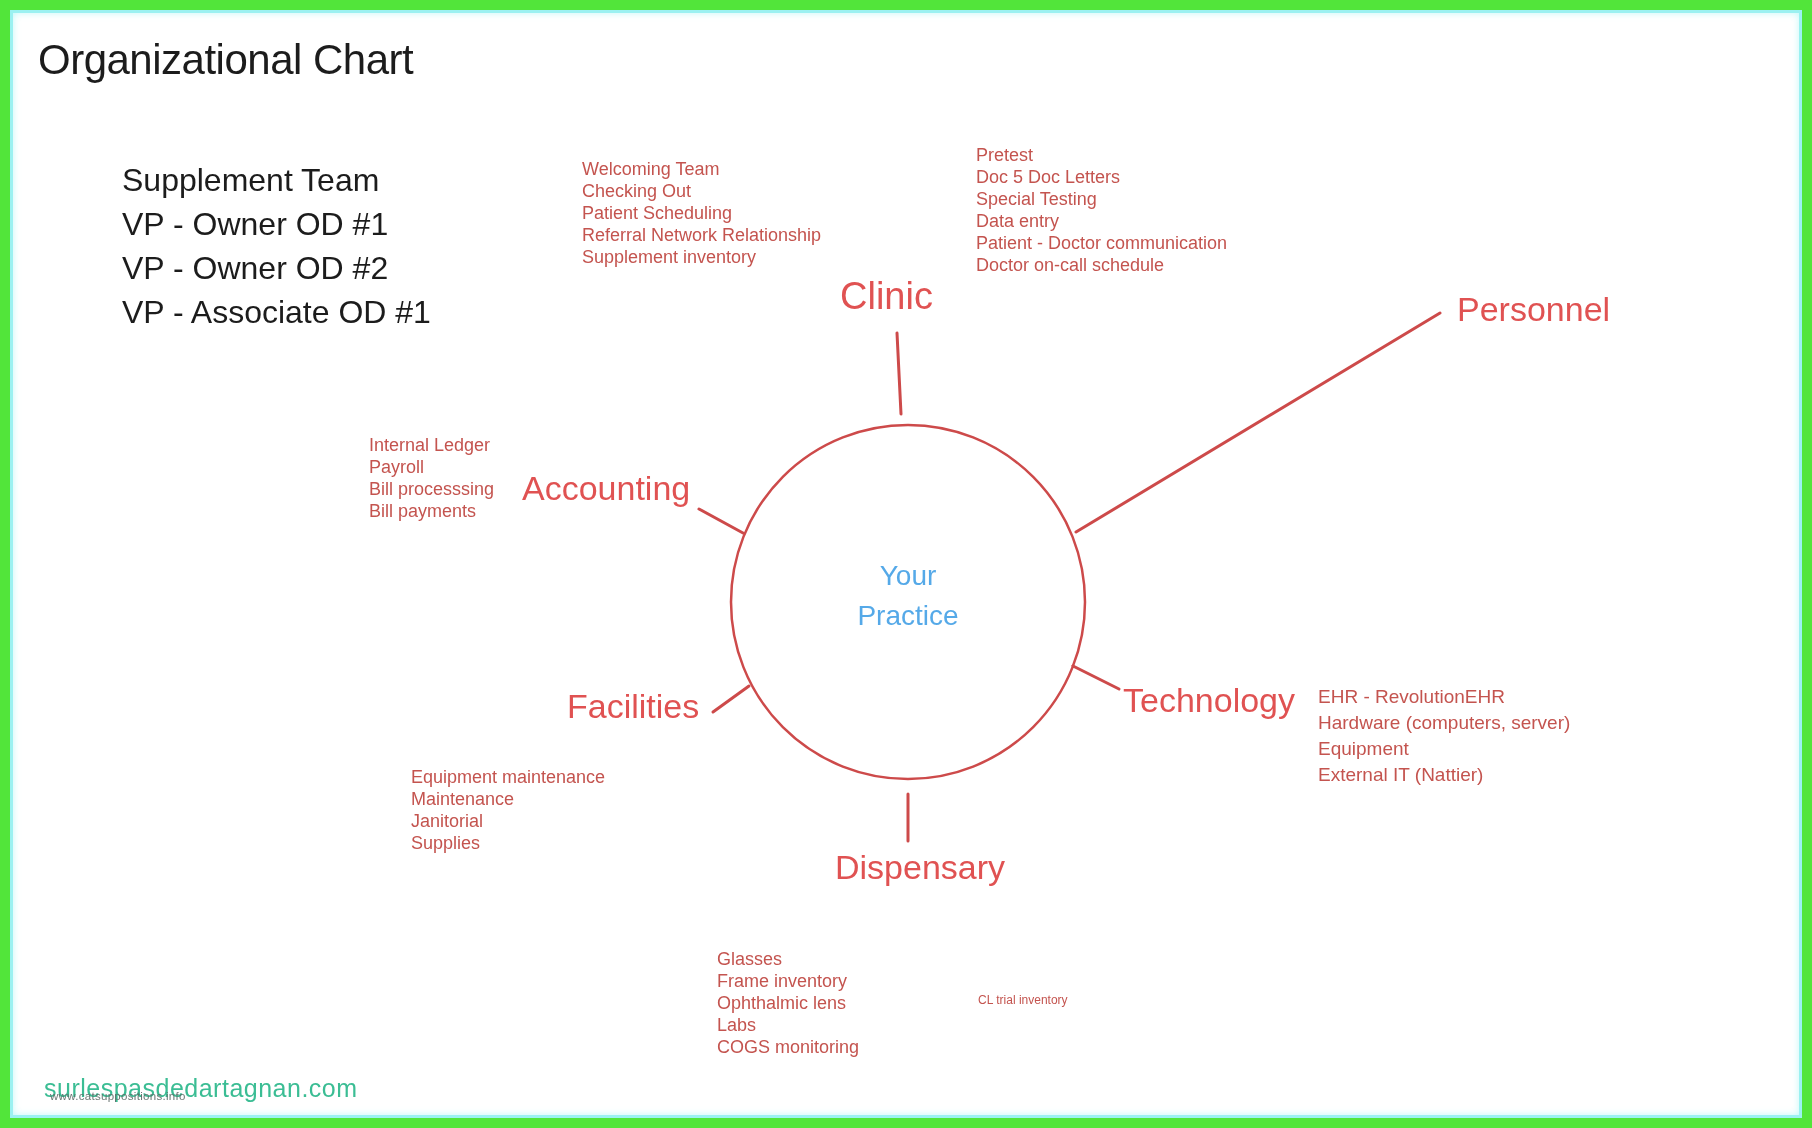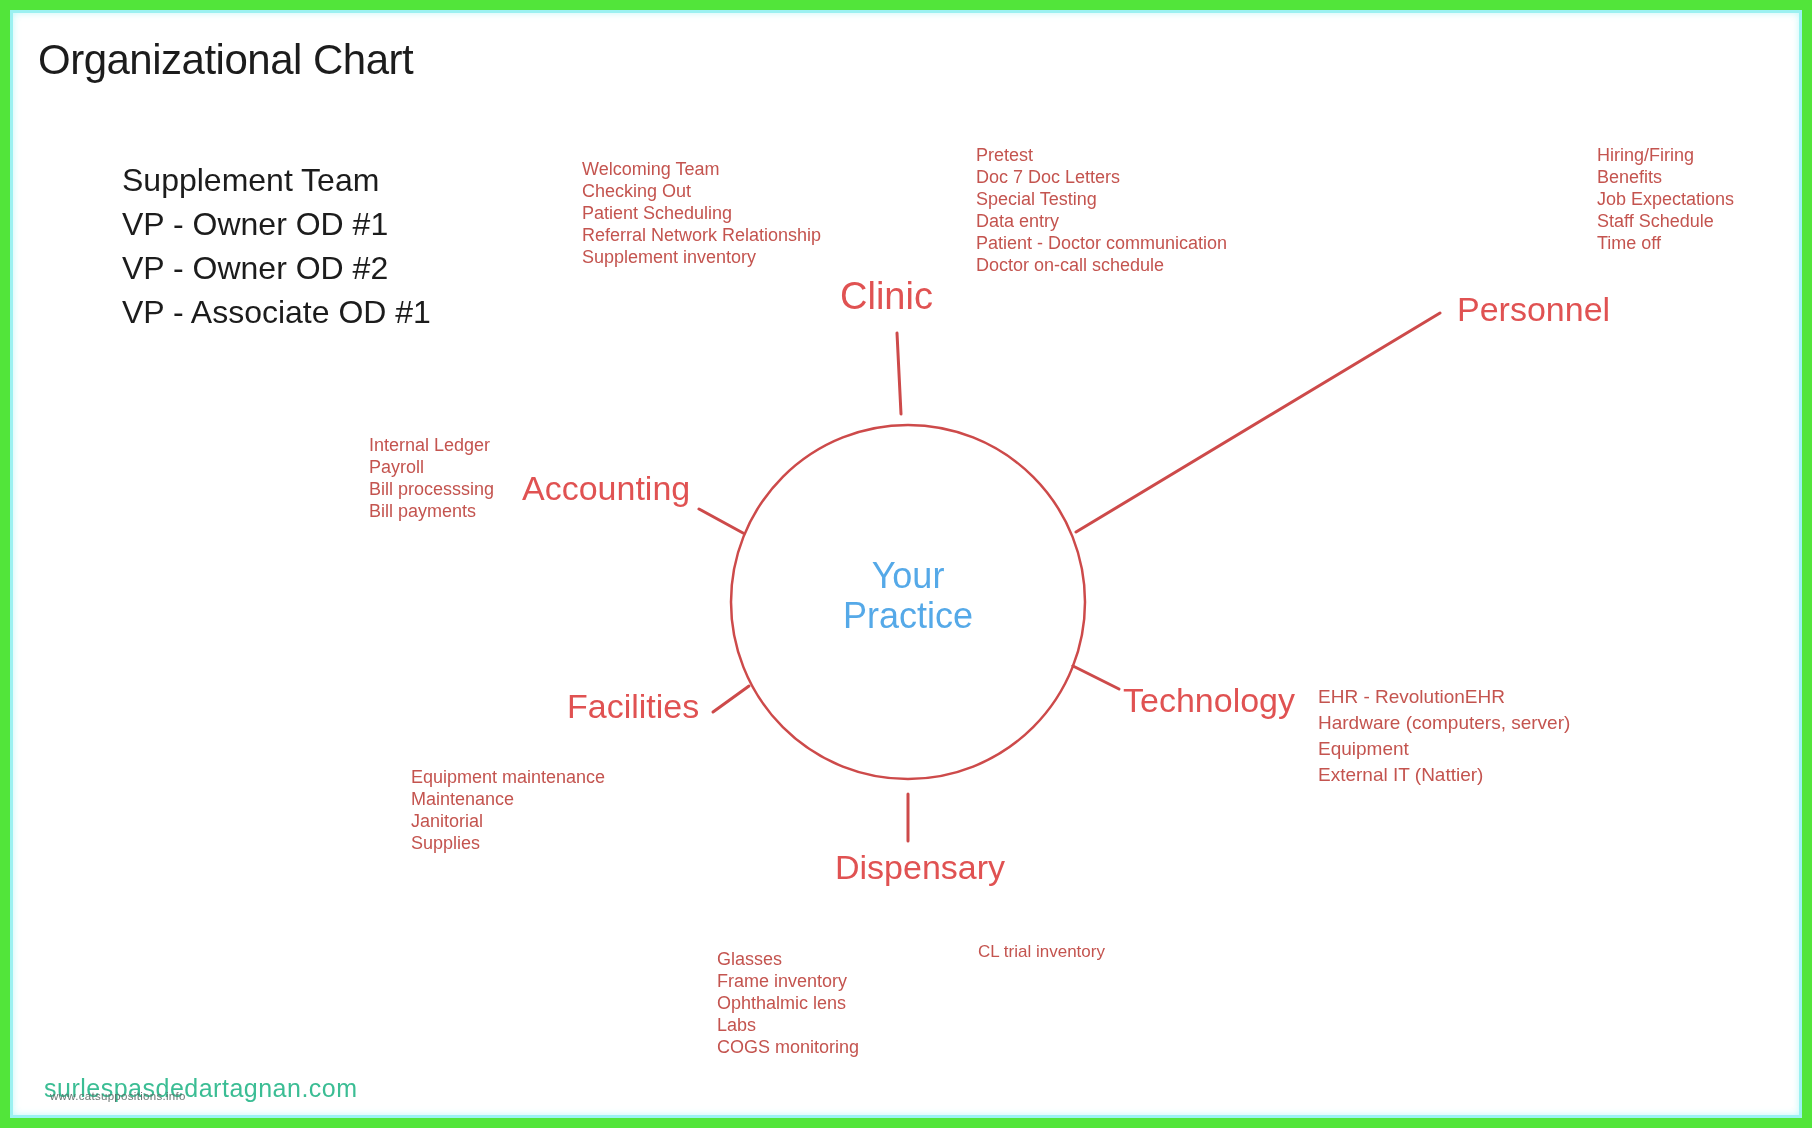--- a/index.html
+++ b/index.html
@@ -31,37 +31,37 @@
   .exec{
     position:absolute;left:112px;top:148px;
     font-size:32px;line-height:44px;color:var(--title-black);
   }
   .diagram{position:absolute;left:0;top:0;width:1812px;height:1128px;pointer-events:none;}
   .diagram circle{fill:none;stroke:var(--circle-red);stroke-width:2.5;}
   .diagram line{stroke:var(--circle-red);stroke-width:3;stroke-linecap:round;}
   .center-text{
     position:absolute;left:748px;top:546px;width:300px;
     text-align:center;color:var(--center-blue);
-    font-size:36px;line-height:40px;
+    font-size:28px;line-height:40px;
   }
   .cat-label{
     position:absolute;
     color:var(--label-red);
     font-size:34px;line-height:36px;white-space:nowrap;
   }
   .cat-label.big{font-size:38px;}
   .cat-list{
     position:absolute;
     color:var(--list-red);
     font-size:18px;line-height:22px;white-space:nowrap;
   }
   .cat-list.tech{font-size:19px;line-height:26px;}
   .single-item{
     position:absolute;color:var(--list-red);
-    font-size:17px;line-height:22px;white-space:nowrap;
+    font-size:12px;line-height:22px;white-space:nowrap;margin-top:48px;
   }
   .watermark{
     position:absolute;left:34px;top:1064px;
     color:var(--watermark-teal);
     font-size:25px;letter-spacing:0.5px;
   }
   .watermark-overlay{
     position:absolute;left:40px;top:1080px;
     color:#5c6a66;font-size:11.5px;letter-spacing:0.3px;opacity:.9;
   }
@@ -100,35 +100,28 @@
   <div class="cat-label big" style="left:830px;top:268px">Clinic</div>
   <div class="cat-list" style="left:572px;top:148px">
       <div class="li">Welcoming Team</div>
       <div class="li">Checking Out</div>
       <div class="li">Patient Scheduling</div>
       <div class="li">Referral Network Relationship</div>
       <div class="li">Supplement inventory</div>
     </div>
   <div class="cat-list" style="left:966px;top:134px">
       <div class="li">Pretest</div>
-      <div class="li">Doc 7 Doc Letters</div>
+      <div class="li">Doc 5 Doc Letters</div>
       <div class="li">Special Testing</div>
       <div class="li">Data entry</div>
       <div class="li">Patient - Doctor communication</div>
       <div class="li">Doctor on-call schedule</div>
     </div>
 
   <div class="cat-label" style="left:1447px;top:281px">Personnel</div>
-  <div class="cat-list" style="left:1587px;top:134px">
-      <div class="li">Hiring/Firing</div>
-      <div class="li">Benefits</div>
-      <div class="li">Job Expectations</div>
-      <div class="li">Staff Schedule</div>
-      <div class="li">Time off</div>
-    </div>
 
   <div class="cat-label" style="left:512px;top:460px">Accounting</div>
   <div class="cat-list" style="left:359px;top:424px">
       <div class="li">Internal Ledger</div>
       <div class="li">Payroll</div>
       <div class="li">Bill processsing</div>
       <div class="li">Bill payments</div>
     </div>
 
   <div class="cat-label" style="left:1113px;top:672px">Technology</div>

